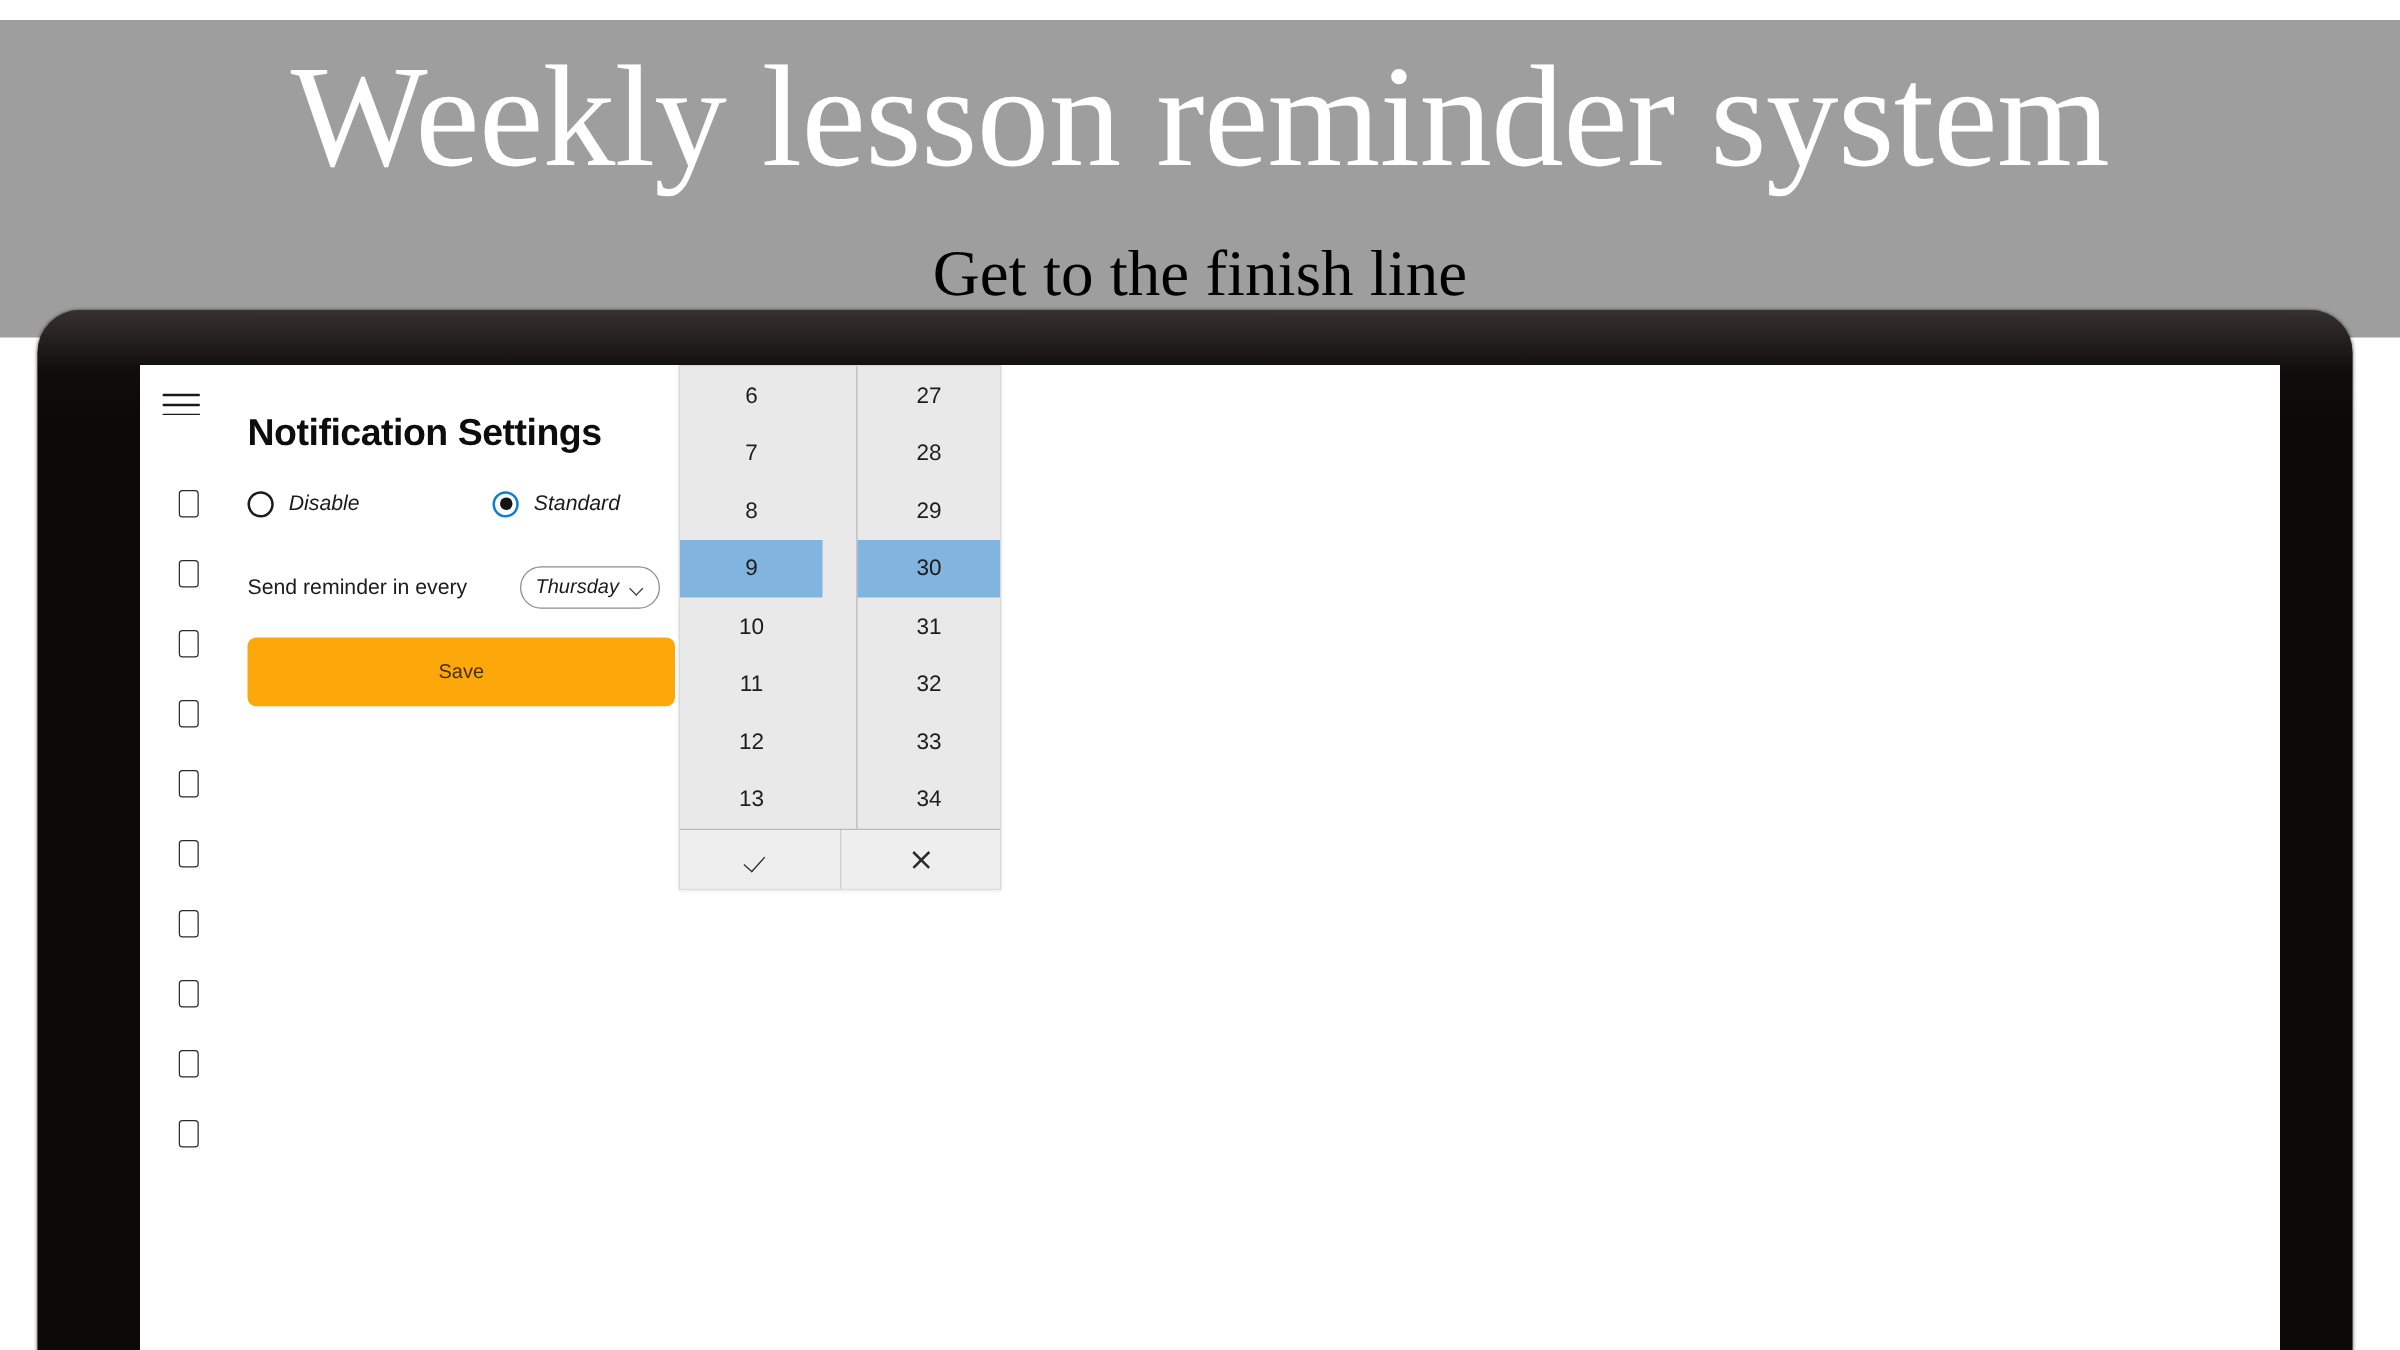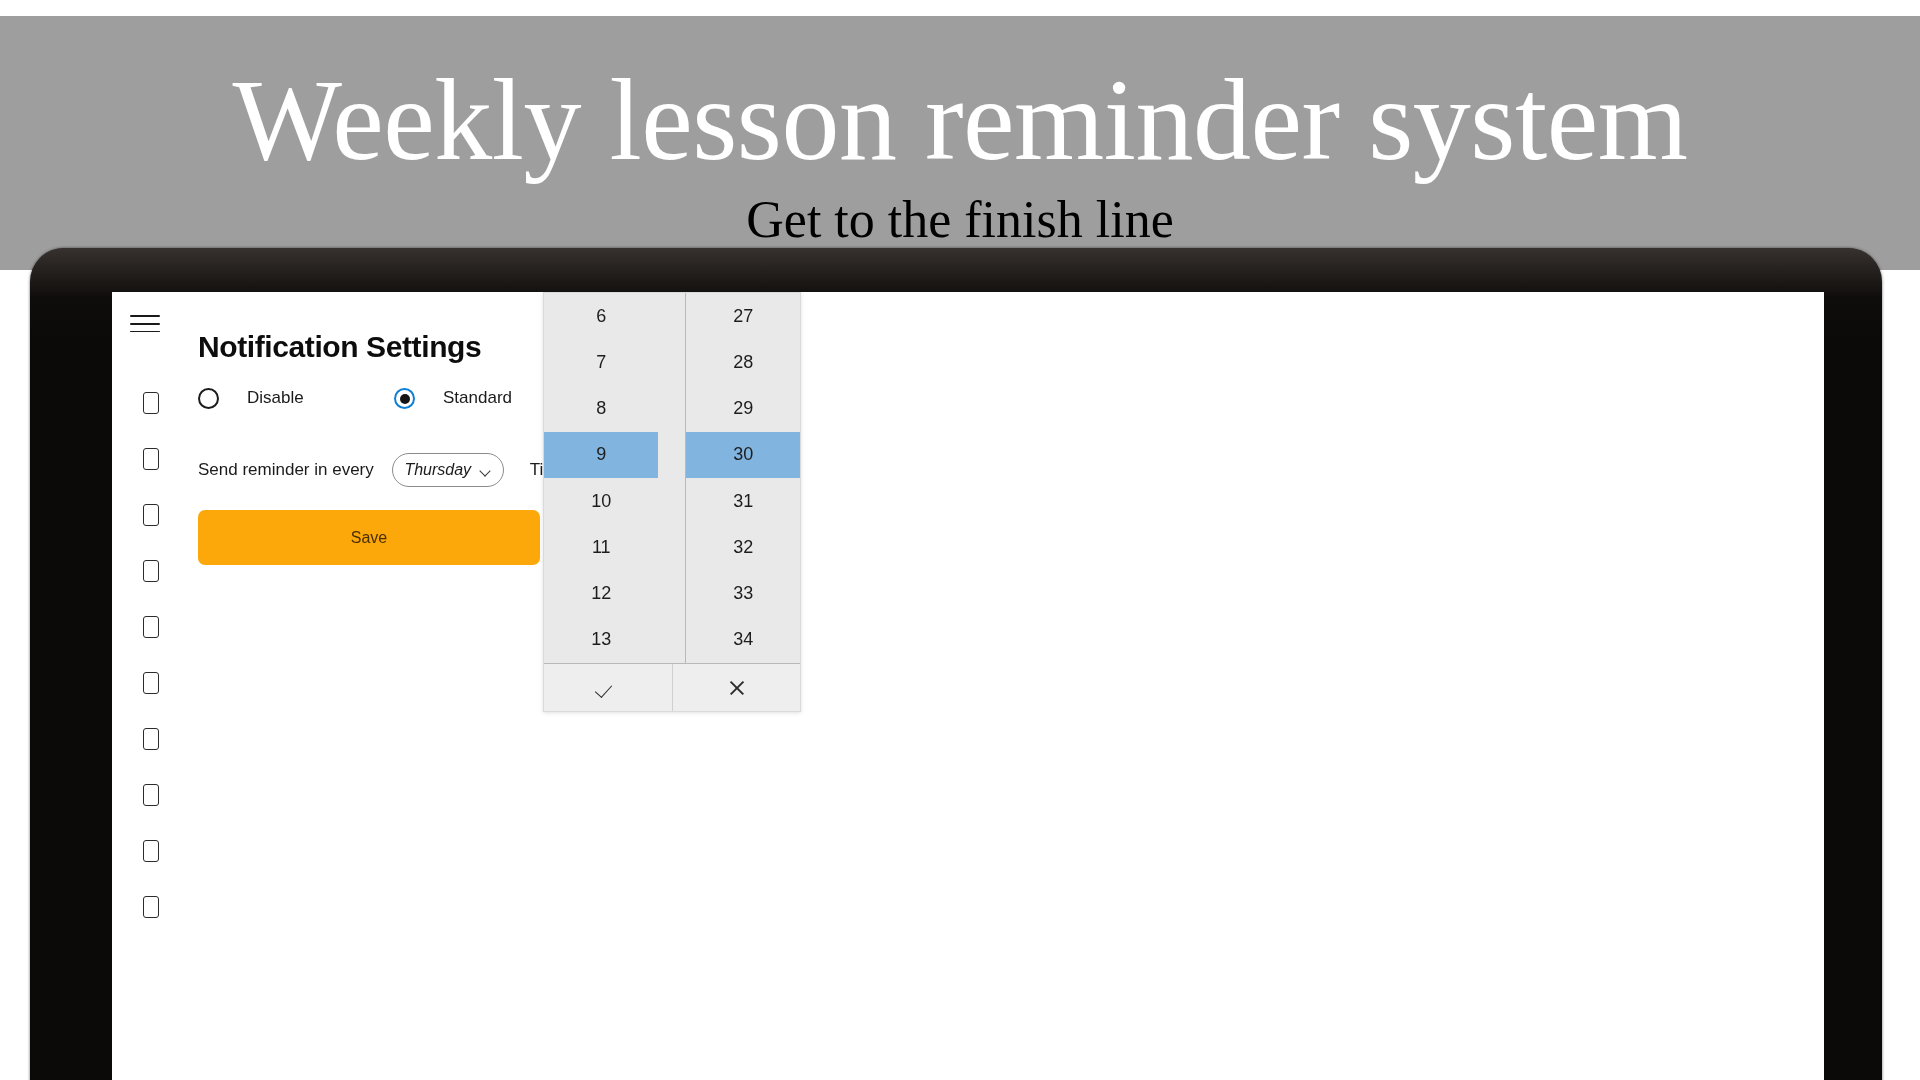--- a/index.html
+++ b/index.html
@@ -34,21 +34,20 @@
     left: 0;
     top: 20px;
     width: 1920px;
     text-align: center;
     font-family: "Liberation Serif", "DejaVu Serif", serif;
     font-size: 116px;
     line-height: 1.0;
     color: #ffffff;
     letter-spacing: -0.5px;
     white-space: nowrap;
-    margin-top: 26px;
   }
   .banner-subtitle {
     position: absolute;
     left: 0;
     top: 178px;
     width: 1920px;
     text-align: center;
     font-family: "Liberation Serif", "DejaVu Serif", serif;
     font-size: 52px;
     line-height: 1.0;
@@ -155,23 +154,24 @@
     position: absolute;
     left: 8px;
     top: 96px;
     width: 420px;
     height: 30px;
   }
   .radio-opt {
     position: absolute;
     top: 0;
     display: flex;
-    align-items: flex-start;
-    gap: 28px;
+    align-items: center;
+    gap: 12px;
     height: 30px;
+    font-style: italic;
   }
   .radio-opt.first { left: 0; }
   .radio-opt.second { left: 196px; }
 
   .radio-mark {
     width: 21px;
     height: 21px;
     border-radius: 50%;
     border: 2.4px solid #1b1b1b;
     background: #ffffff;
@@ -198,20 +198,21 @@
     white-space: nowrap;
   }
 
   .reminder-row {
     position: absolute;
     left: 8px;
     top: 158px;
     height: 40px;
     display: flex;
     align-items: center;
+    gap: 24px;
   }
   .reminder-text {
     font-size: 17px;
     color: #1b1b1b;
     white-space: nowrap;
   }
   .day-select {
     margin-left: 18px;
     width: 112px;
     height: 34px;

